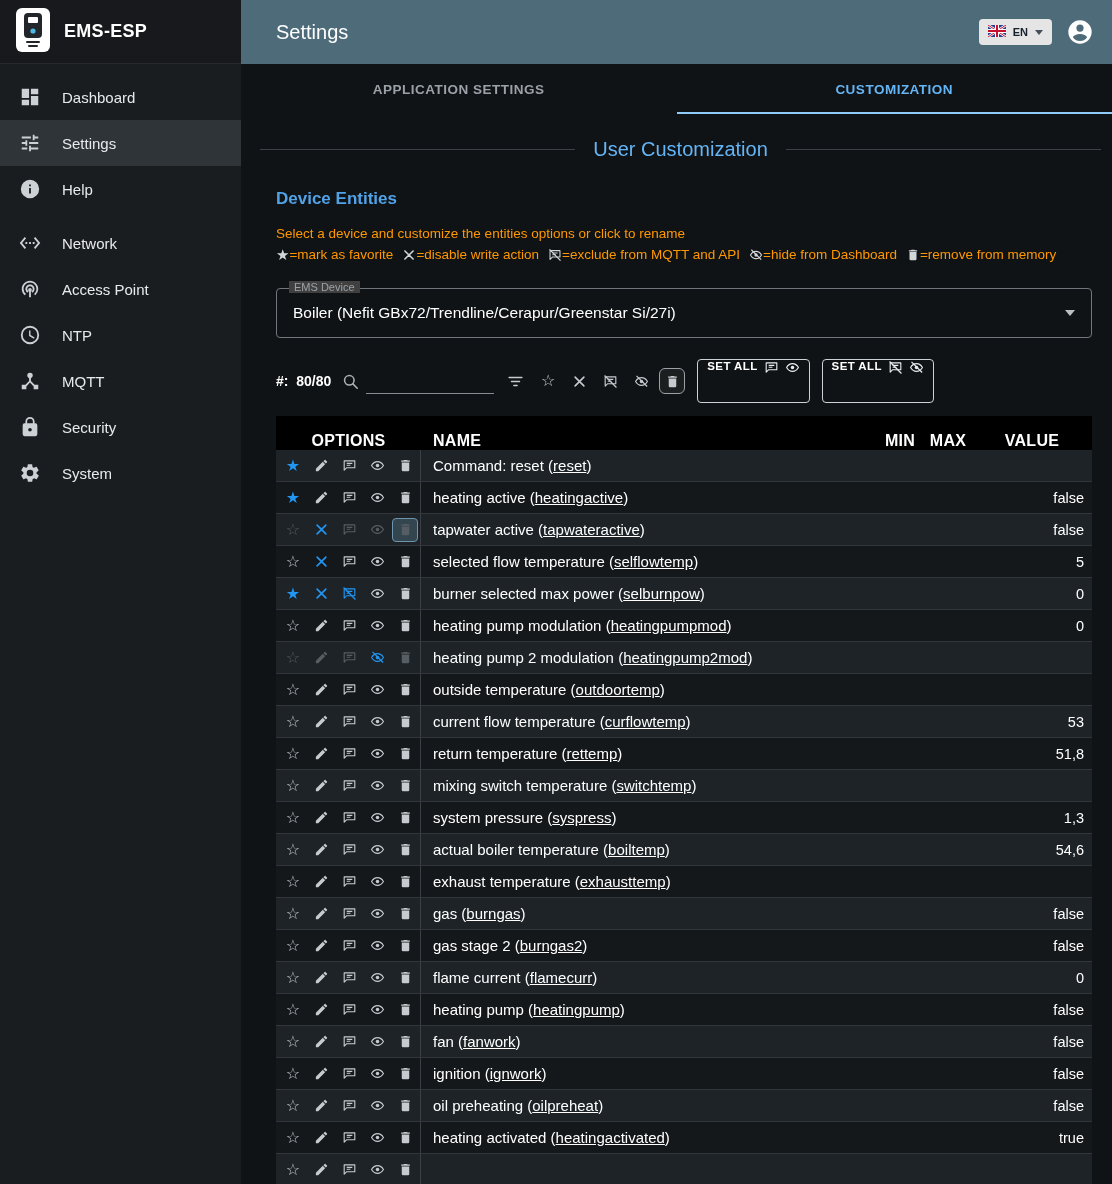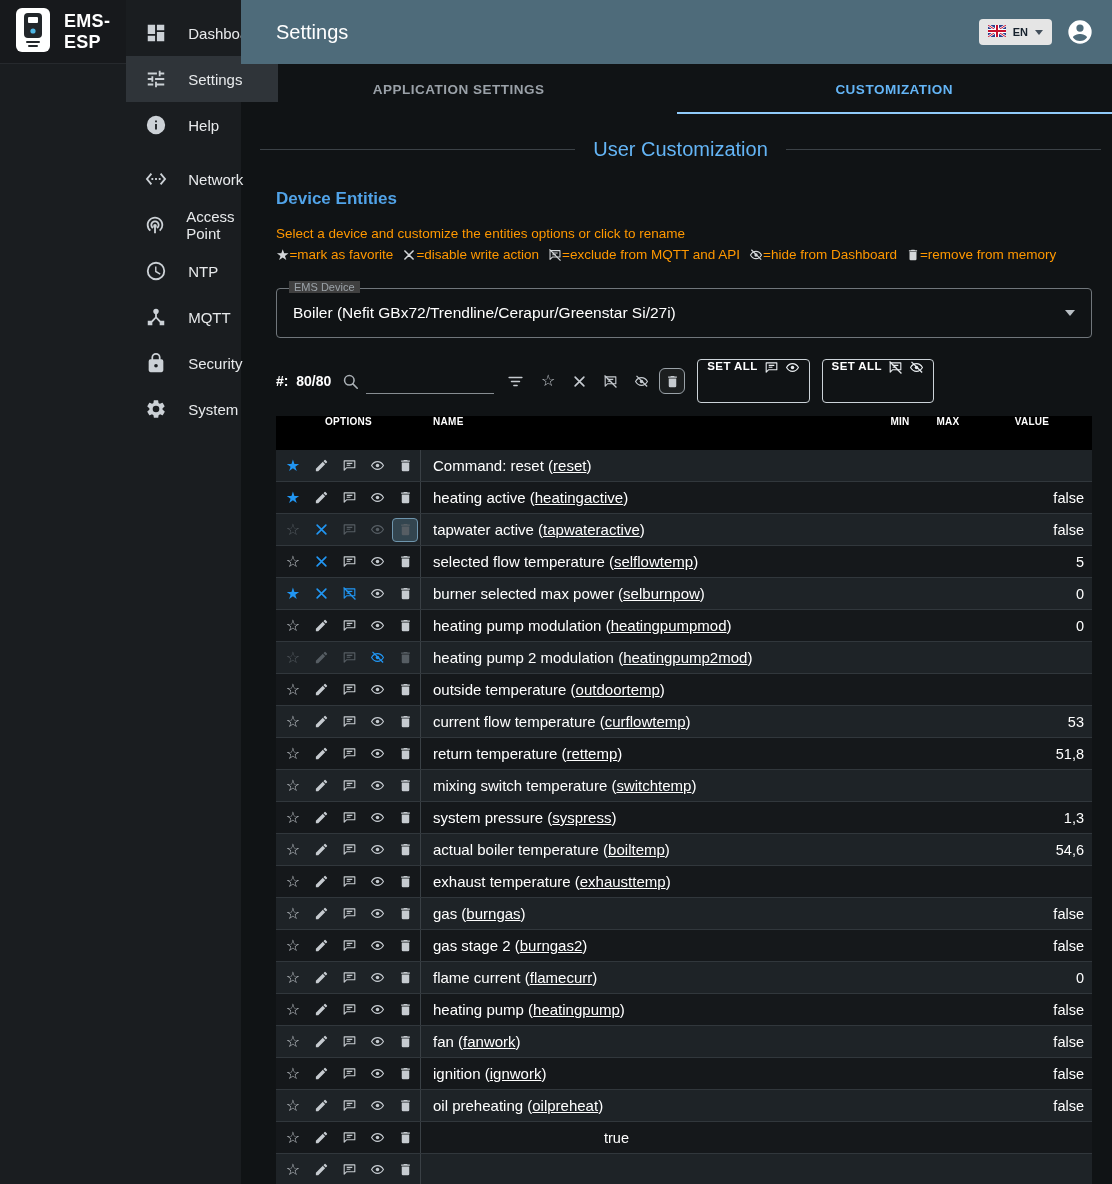--- a/index.html
+++ b/index.html
@@ -1,20 +1,20 @@
 <!DOCTYPE html>
 <html><head>
 <meta charset="utf-8">
 <style>
   *{margin:0;padding:0;box-sizing:border-box}
   html,body{width:1112px;height:1184px;overflow:hidden;background:#101315;font-family:"Liberation Sans",sans-serif}
   .layout{display:flex;width:100%;height:100%}
 
   
-  .sidebar{width:241px;flex:0 0 241px;background:#1a1d20;display:flex;flex-direction:row}
+  .sidebar{width:241px;flex:0 0 241px;background:#1a1d20;display:flex;flex-direction:column}
   .brand{height:64px;display:flex;align-items:center;gap:14px;padding:0 16px;background:#17191c;border-bottom:1px solid #26292d}
   .brand-name{font-size:18px;font-weight:bold;color:#fff;letter-spacing:.3px}
   .nav{padding-top:10px}
   .side-item{height:46px;display:flex;align-items:center;gap:20px;padding:0 16px 0 18px;cursor:pointer}
   .side-item.active{background:#2f3439}
   .sic{width:24px;height:24px;color:#ccd1d6;display:flex;align-items:center;justify-content:center}
   .sic svg{width:22px;height:22px}
   .slabel{font-size:15px;color:#e8eaec}
   .nav-gap{height:8px}
 
@@ -60,21 +60,21 @@
   .tb-toggles{display:flex;align-items:center;gap:5px;margin-left:10px}
   .tbtn{width:26px;height:26px;background:none;border:none;display:flex;align-items:center;justify-content:center;color:#c6cbd0;cursor:pointer;padding:0}
   .tbtn svg{width:15px;height:15px}
   .tbtn .star-glyph{font-size:16px;line-height:1}
   .tbtn.boxed{border:1px solid #9aa2a8;border-radius:6px;background:rgba(255,255,255,.05)}
   .setall{display:flex;align-items:flex-start;gap:6px;height:44px;padding:0 9px;background:none;border:1px solid #ccd3d8;border-radius:4px;color:#fff;font-size:11.5px;font-weight:bold;letter-spacing:.4px;cursor:pointer;font-family:inherit;margin-left:12px}
   .setall svg{width:15px;height:15px;color:#e8ecef}
 
   
   .table{margin-top:13px}
-  .thead{height:34px;background:#000;display:flex;align-items:flex-start;color:#fff;font-size:10px;font-weight:bold;letter-spacing:.3px}
+  .thead{height:34px;background:#000;display:flex;align-items:flex-end;color:#fff;font-size:16px;font-weight:bold;letter-spacing:.3px}
   .col-opts{width:145px;text-align:center}
   .col-name{flex:1;padding-left:12px;text-align:left}
   .col-min{width:48px;text-align:center}
   .col-max{width:48px;text-align:center}
   .col-val{width:120px;text-align:center}
   .trow{height:32px;display:flex;align-items:center;background:#1e2327;border-bottom:1px solid #31373c}
   .trow.odd{background:#15181b}
   .opts{width:145px;display:flex;align-items:center;padding-left:3px;align-self:stretch;border-right:1px solid #3a4045;flex:0 0 145px}
   .ibtn{width:28px;height:26px;background:none;border:none;display:flex;align-items:center;justify-content:center;color:#c6cbd0;cursor:pointer;padding:0}
   .ibtn svg{width:15px;height:15px}
@@ -1200,20 +1200,24 @@
                     <use href="#i-eye"></use>
                   </svg>
 
       </button>
       <button class="ibtn dl">
         <svg>
                     <use href="#i-del"></use>
                   </svg>
       </button>
     </div>
+    <div class="nm">
+      <span class="nm-text">heating activated</span>
+      <span class="nm-wrap"> (<a class="nm-link">heatingactivated</a>)</span>
+    </div>
     <div class="min"></div>
     <div class="max"></div>
     <div class="val">true</div>
   </div>
             <div class="trow">
     <div class="opts">
       <button class="ibtn st">
                   <span class="star-glyph">☆</span>
                 </button>
       <button class="ibtn wr">

